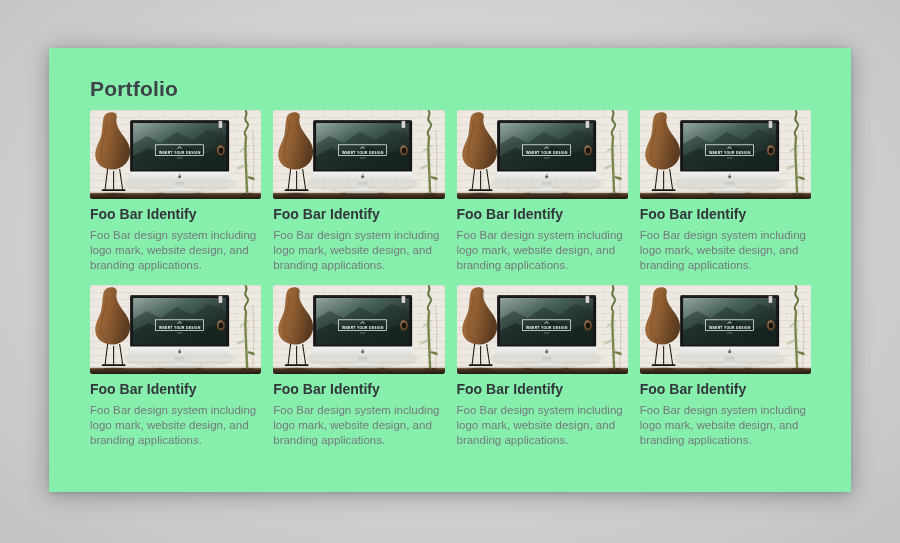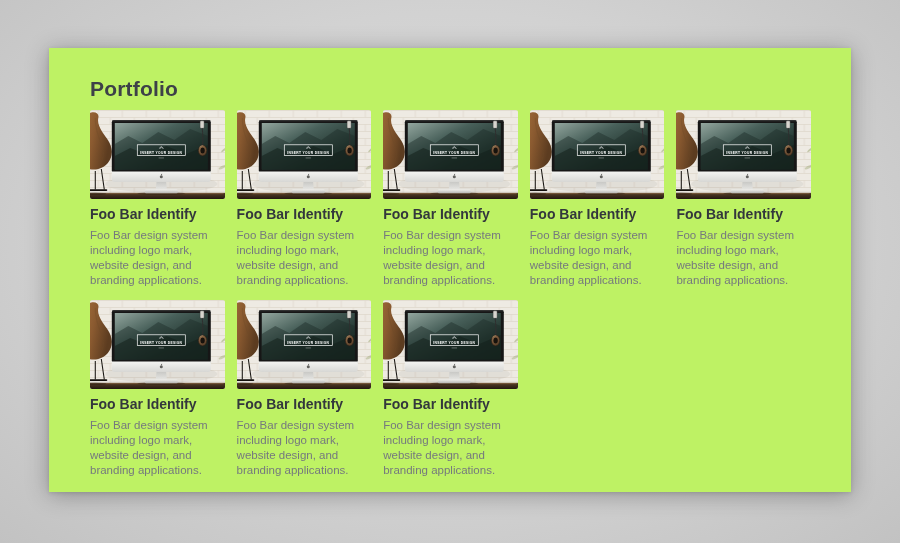--- a/index.html
+++ b/index.html
@@ -4,31 +4,31 @@
 <style>
   * { margin:0; padding:0; box-sizing:border-box; }
   html,body { width:900px; height:543px; overflow:hidden; }
   body {
     font-family:"Liberation Sans","DejaVu Sans",sans-serif;
     background:radial-gradient(ellipse at 50% 45%, #dcdcdc 0%, #d2d2d2 55%, #c2c2c2 100%);
   }
   .page {
     width:802px; height:444px;
     margin:48px auto 0 auto;
-    background:#bef264;
+    background:#86efac;
     box-shadow:0 3px 22px rgba(0,0,0,0.30), 0 1px 4px rgba(0,0,0,0.12);
     padding:30px 40px 24px 41px;
   }
   h1.page-title {
     font-size:21px; font-weight:bold; color:#3d4148;
     letter-spacing:0.2px; line-height:22px; margin-bottom:10px;
   }
   .grid {
     display:grid;
-    grid-template-columns:repeat(5,1fr);
+    grid-template-columns:repeat(4,1fr);
     column-gap:6px; row-gap:36px;
     width:721px;
     gap:12px;
   }
   .card { width:100%; }
   .thumb {
     width:100%; height:89px; border-radius:2px; overflow:hidden;
     display:block; line-height:0; cursor:pointer;
   }
   .thumb svg { width:100%; height:100%; display:block; }

